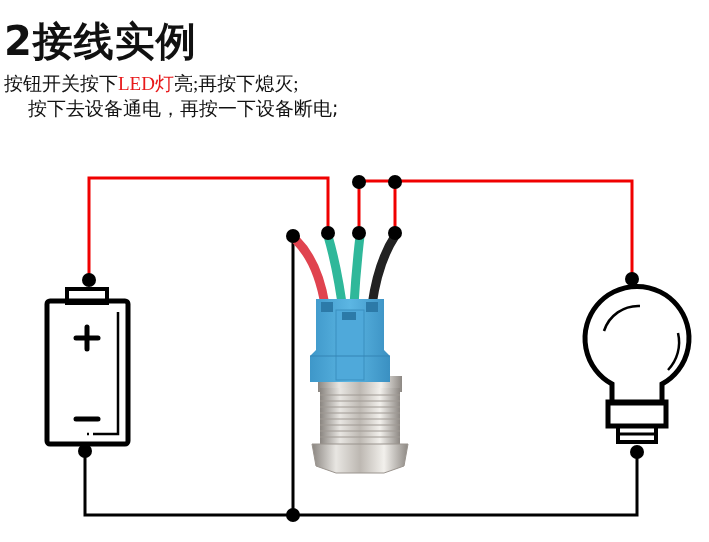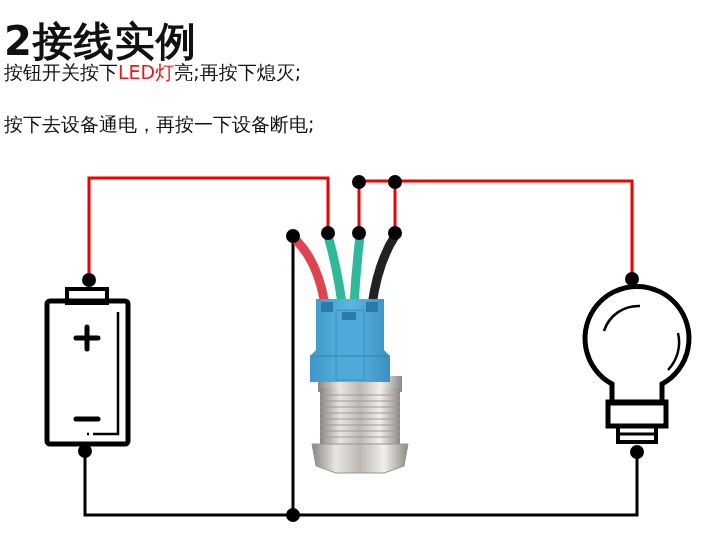--- a/index.html
+++ b/index.html
@@ -1,20 +1,20 @@
 <!DOCTYPE html>
 <html><head>
 <meta charset="utf-8">
 <style>
   html, body { margin:0; padding:0; background:#ffffff; }
   body { width:709px; height:542px; position:relative; overflow:hidden; font-family:"DejaVu Sans", sans-serif; }
   .title { position:absolute; left:4px; top:14px; font-size:40px; font-weight:bold; color:#111; letter-spacing:1px; }
   .line { position:absolute; left:4px; font-size:19px; color:#111; white-space:nowrap; }
-  .line1 { top:60px; }
-  .line2 { top:112px; }
+  .line1 { top:71px;font-family:Liberation Serif, serif; }
+  .line2 { top:96px;margin-left:24px; }
   .red { color:#e8191b; }
   svg.diagram { position:absolute; left:0; top:0; }
 </style>
 </head>
 <body>
 
 <div class="title">2接线实例</div>
 <div class="line line1"><span>按钮开关按下</span><span class="red">LED灯</span><span>亮;再按下熄灭;</span></div>
 <div class="line line2">按下去设备通电，再按一下设备断电;</div>
 

